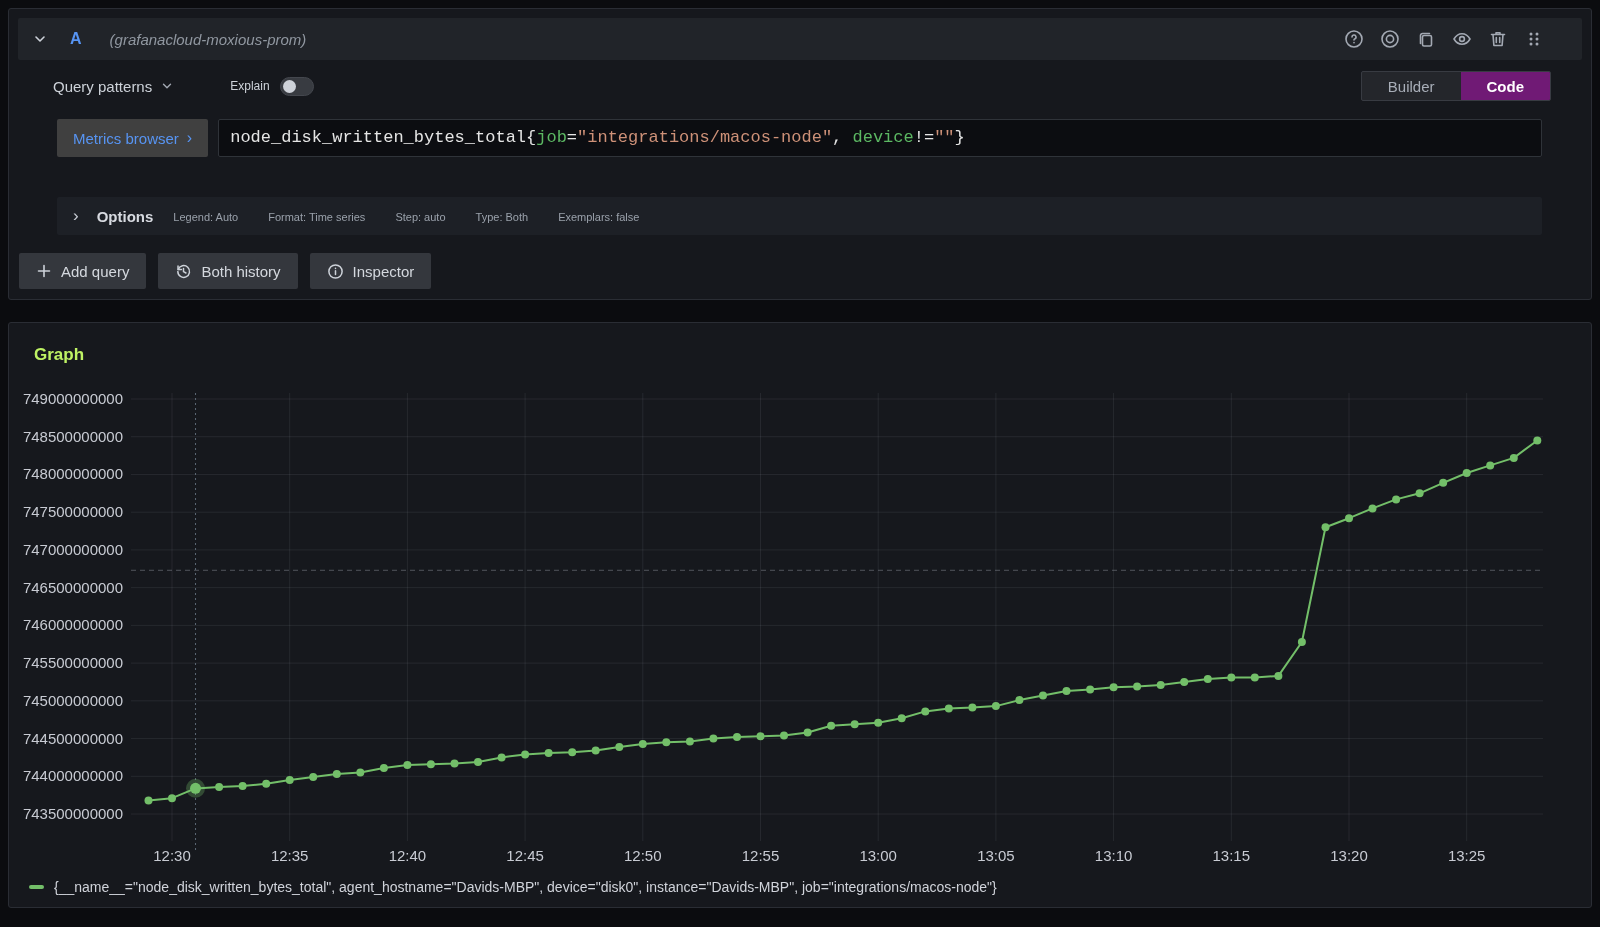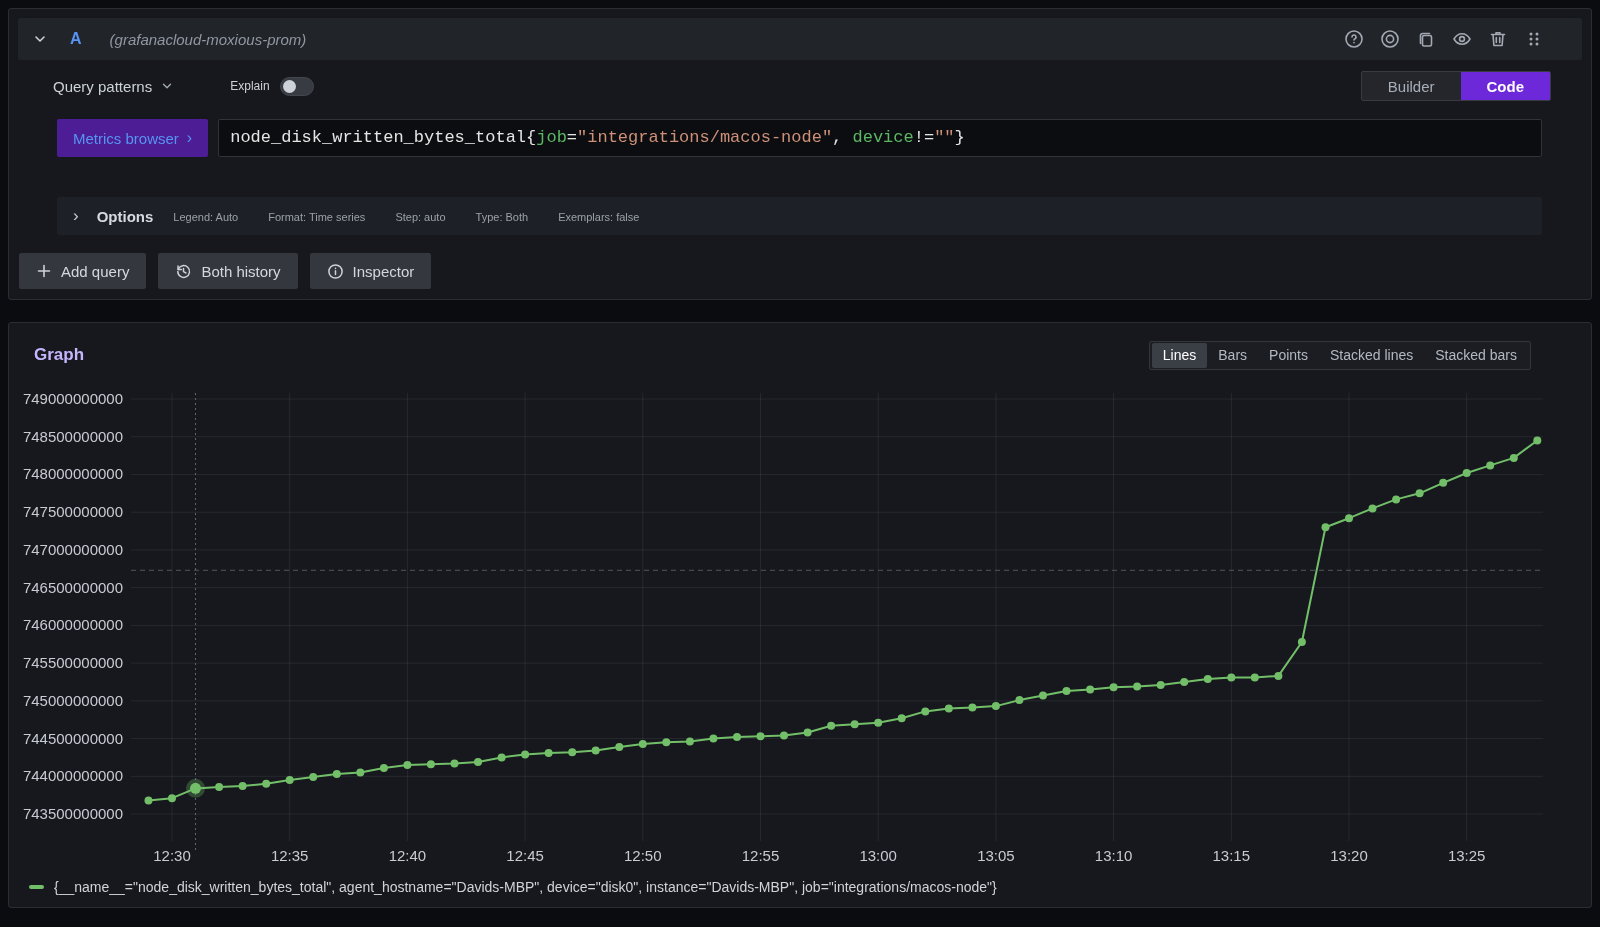--- a/index.html
+++ b/index.html
@@ -23,24 +23,24 @@
   .explain-wrap { display:flex; align-items:center; gap:10px; margin-left:56px; }
   .explain-label { color:#cdd2d9; font-size:12px; }
   .toggle { width:34px; height:19px; background:#383b41; border:1px solid #44474e; border-radius:10px;
             position:relative; cursor:pointer; }
   .toggle .knob { position:absolute; left:2px; top:2px; width:13px; height:13px; border-radius:50%;
                   background:#ced2d9; }
   .mode-group { margin-left:auto; display:flex; background:#24262b; border:1px solid #383b42;
                 border-radius:2px; height:30px; overflow:hidden; }
   .mode-btn { border:none; background:transparent; color:#a8aeb8; font-size:15px; padding:0 26px;
               cursor:pointer; font-family:inherit; }
-  .mode-btn.selected { background:#6d28d9; color:#ffffff; font-weight:bold; }
+  .mode-btn.selected { background:#701a75; color:#ffffff; font-weight:bold; }
 
   .query-row { position:absolute; left:48px; right:49px; top:110px; height:38px; display:flex; gap:10px; }
-  .metrics-browser { display:flex; align-items:center; gap:8px; background:#4c1d95; border:none;
+  .metrics-browser { display:flex; align-items:center; gap:8px; background:#404040; border:none;
                      border-radius:2px; padding:0 16px; color:#5794f2; font-size:15px; font-weight:500;
                      cursor:pointer; font-family:inherit; white-space:nowrap; }
   .mb-chev { color:#5794f2; font-size:16px; }
   .query-input { flex:1; background:#0c0d11; border:1px solid #2f3339; border-radius:2px;
                  font-family:"Liberation Mono", monospace; font-size:17px; line-height:36px;
                  padding:0 11px; white-space:pre; overflow:hidden; cursor:text; }
   .seg-plain  { color:#e5e5e5;text-align:right; }
   .seg-label  { color:#5cb863; }
   .seg-string { color:#ce9178; }
 
@@ -56,21 +56,21 @@
 
   .actions-row { position:absolute; left:10px; top:244px; display:flex; gap:12px; }
   .action-btn { display:flex; align-items:center; gap:9px; height:36px; padding:16px 17px;
                 background:#34373d; border:none; border-radius:2px; color:#d4d8de; font-size:15px;
                 font-weight:500; cursor:pointer; font-family:inherit; }
 
   
   #graph-card { left:8px; top:322px; width:1584px; height:586px; }
   .graph-header { position:absolute; left:25px; right:60px; top:16px; height:32px;
                   display:flex; align-items:center; z-index:2; }
-  .graph-title { color:#c4b5fd; font-size:17px; font-weight:bold; }
+  .graph-title { color:#bef264; font-size:17px; font-weight:bold; }
   .view-modes { margin-left:auto; display:flex; align-items:center; background:#1b1d22;
                 border:1px solid #33363d; border-radius:2px; height:29px; padding:0 2px; }
   .vm { border:none; background:transparent; color:#b3b9c2; font-size:14px; font-weight:500;
         padding:0 11px; height:25px; border-radius:2px; cursor:pointer; font-family:inherit; }
   .vm.selected { background:#3a3e45; color:#ffffff; }
 
   #chart-svg { position:absolute; left:0; top:0; }
   .grid { stroke:rgba(204,208,222,0.09); stroke-width:1; }
   .ytick, .xtick { fill:#c8cbd3; font-family:"Liberation Sans",sans-serif; font-size:15px; }
   .crosshair-v { stroke:#5d6a75; stroke-width:1; stroke-dasharray:2 3; }
@@ -303,26 +303,19 @@
       <circle cx="1457.7" cy="150.0" r="4" fill="#73bf69"></circle>
       <circle cx="1481.2" cy="142.4" r="4" fill="#73bf69"></circle>
       <circle cx="1504.8" cy="134.9" r="4" fill="#73bf69"></circle>
       <circle cx="1528.3" cy="117.5" r="4" fill="#73bf69"></circle>
       <circle cx="186.54" cy="465.37359999999995" r="9.5" fill="#73bf69" opacity="0.3"></circle>
       <circle cx="186.54" cy="465.37359999999995" r="5.5" fill="#73bf69"></circle>
     </svg>
 
   <div class="graph-header">
     <span class="graph-title">Graph</span>
-    <span class="view-modes" id="view-modes">
-        <button class="vm selected">Lines</button>
-        <button class="vm">Bars</button>
-        <button class="vm">Points</button>
-        <button class="vm">Stacked lines</button>
-        <button class="vm">Stacked bars</button>
-      </span>
   </div>
 
   <div class="legend">
     <span class="legend-swatch" id="legend-swatch" style="background: rgb(115, 191, 105);"></span>
     <span class="legend-text">{__name__="node_disk_written_bytes_total", agent_hostname="Davids-MBP", device="disk0", instance="Davids-MBP", job="integrations/macos-node"}</span>
   </div>
 </section>
 
 </body></html>

